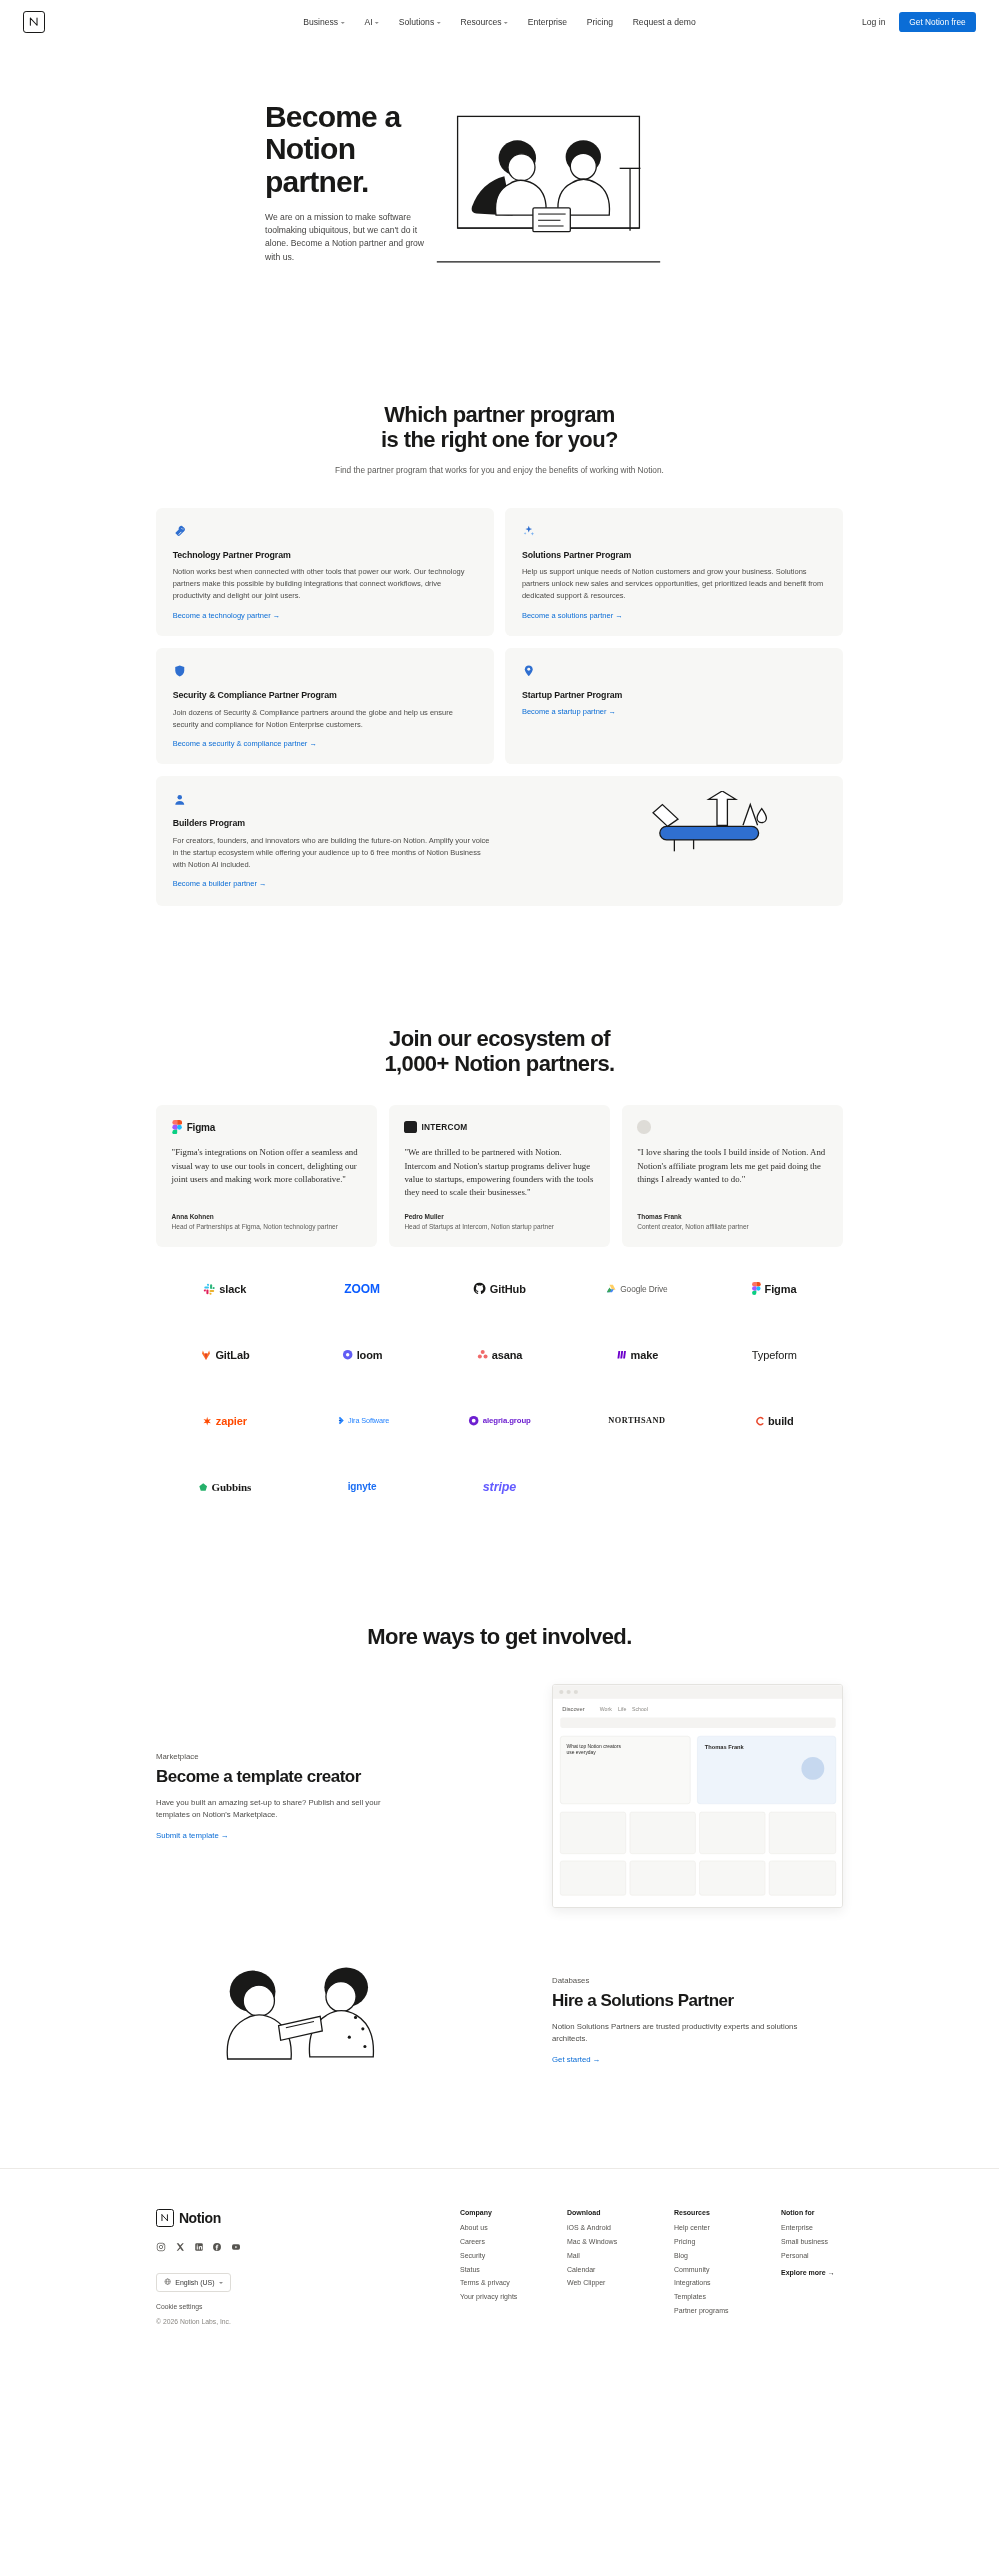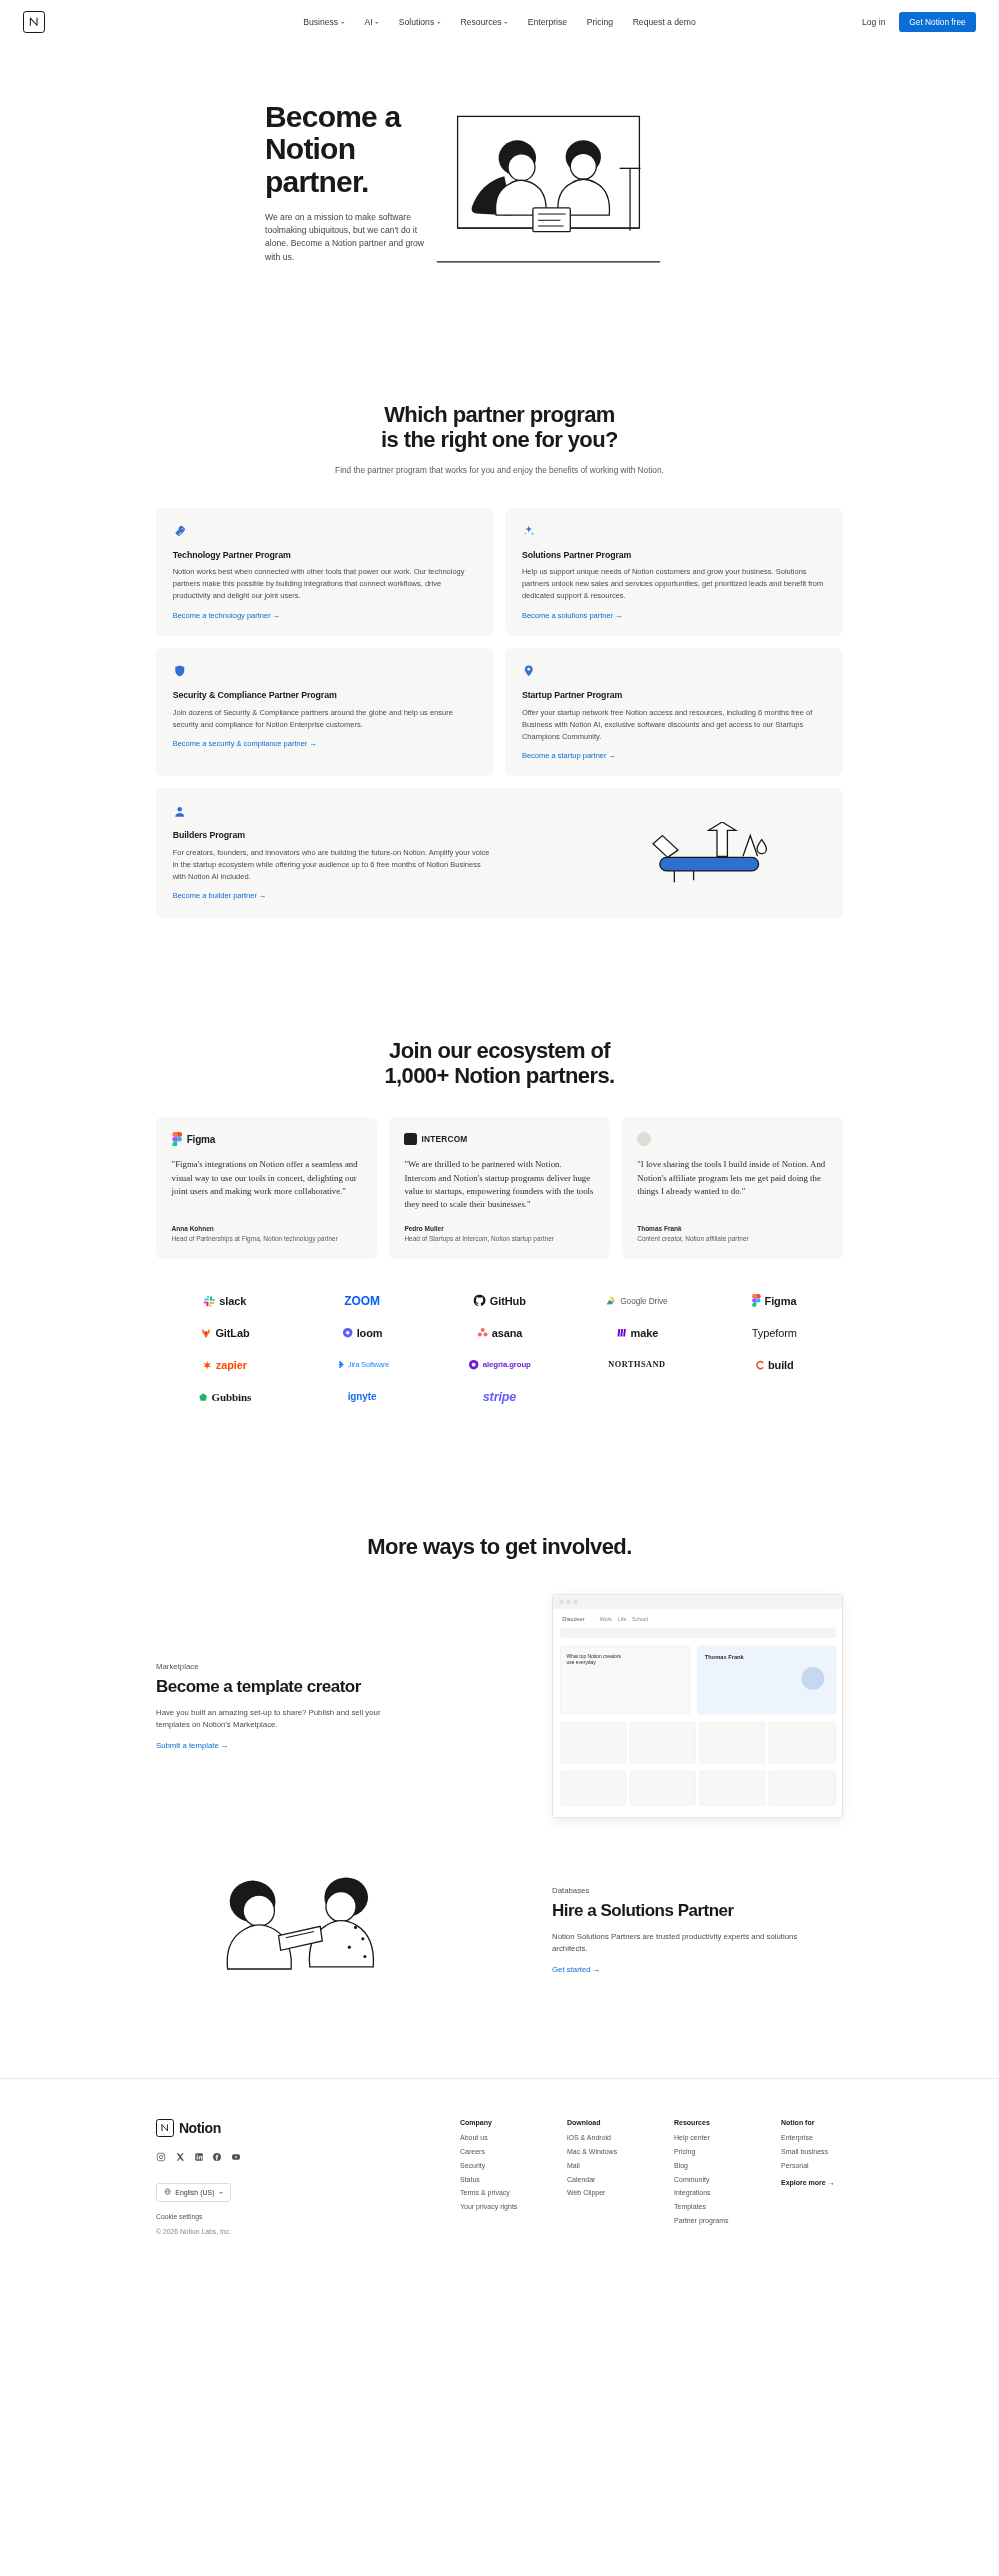--- a/index.html
+++ b/index.html
@@ -147,21 +147,21 @@
   }
   .card-link {
     font-size: 7.5px;
     color: #0b6dd6;
     cursor: pointer;
   }
   .card-wide {
     grid-column: 1 / span 2;
     display: flex;
     justify-content: space-between;
-    align-items: flex-end;
+    align-items: flex-start;
     padding: 15.6px 16.7px 17.7px;
   }
   .card-wide-text { max-width: 323px; }
   .card-wide-art { width: 156px; height: 78px; margin-right: 31px; }
 
   
   .eco-wrap { padding-top: 120px; }
   .quotes {
     width: 687px;
     margin: 29px auto 0;
@@ -187,21 +187,21 @@
   }
   .quote-name { font-size: 6.5px; font-weight: 700; color: #2c2b29; }
   .quote-role { font-size: 6.5px; line-height: 1.45; color: #5b5a57; margin-top: 1.6px; }
 
   
   .logo-grid {
     width: 687px;
     margin: 30px auto 0;
     display: grid;
     grid-template-columns: repeat(5, 1fr);
-    row-gap: 8px;
+    row-gap: 42px;
     align-items: center;
     justify-items: center;
   }
   .logo-cell {
     height: 24px;
     display: flex;
     align-items: center;
     justify-content: center;
     font-size: 11px;
     font-weight: 700;
@@ -422,21 +422,20 @@
     </div>
 
     <div class="card">
       <div class="card-icon">
         <svg width="13.5" height="13.5" viewBox="0 0 24 24" fill="none">
           <path d="M12 2.5c-4 0-7 3-7 6.8 0 5.2 7 12.2 7 12.2s7-7 7-12.2c0-3.8-3-6.8-7-6.8z" fill="#2f6fd0"></path>
           <circle cx="12" cy="9.2" r="2.6" fill="#f7f7f5"></circle>
         </svg>
       </div>
       <div class="card-title">Startup Partner Program</div>
-      <div class="card-body">Offer your startup network free Notion access and resources, including 6 months free of Business with Notion AI, exclusive software discounts and get access to our Startups Champions Community.</div>
       <div class="card-link">Become a startup partner →</div>
     </div>
 
     <div class="card card-wide">
       <div class="card-wide-text">
         <div class="card-icon">
           <svg width="13.5" height="13.5" viewBox="0 0 24 24" fill="none">
             <circle cx="12" cy="7.5" r="4" fill="#2f6fd0"></circle>
             <path d="M4 21c0-4.4 3.6-7 8-7s8 2.6 8 7" fill="#2f6fd0"></path>
           </svg>

